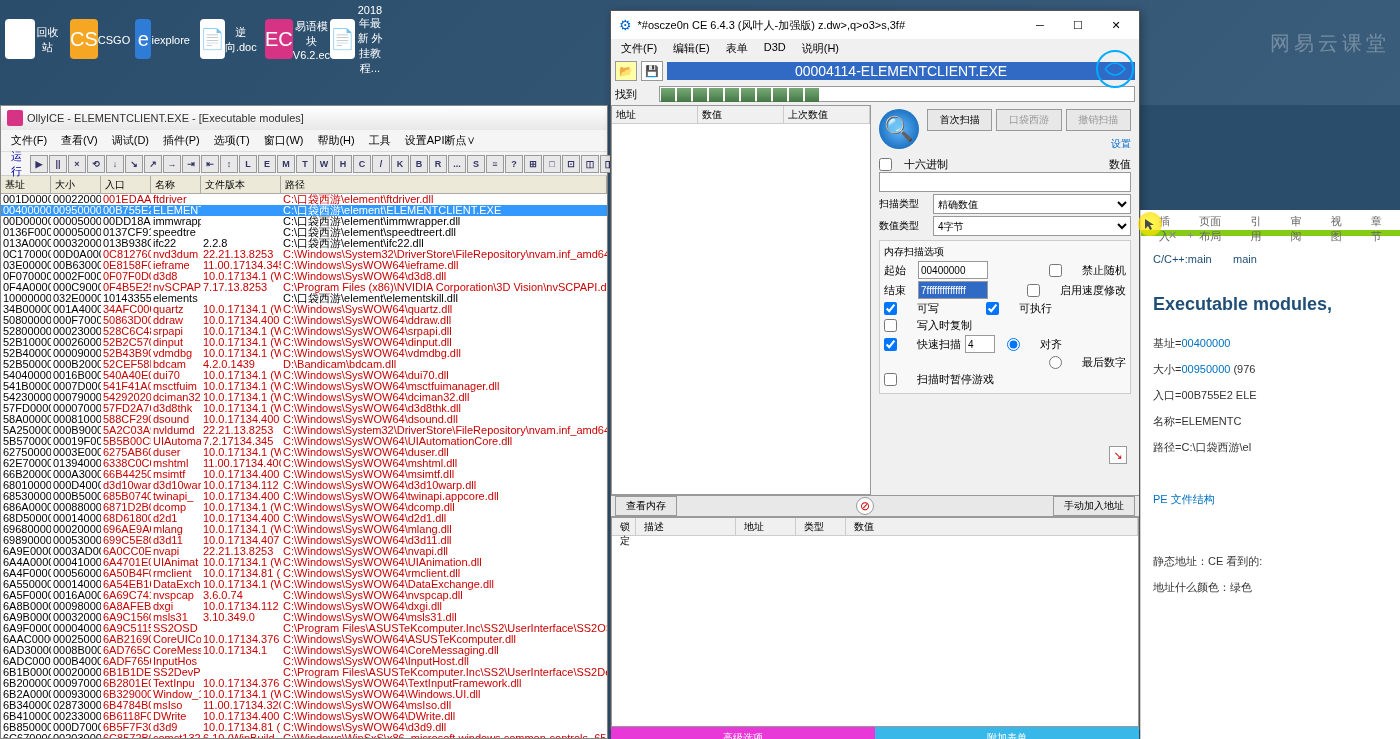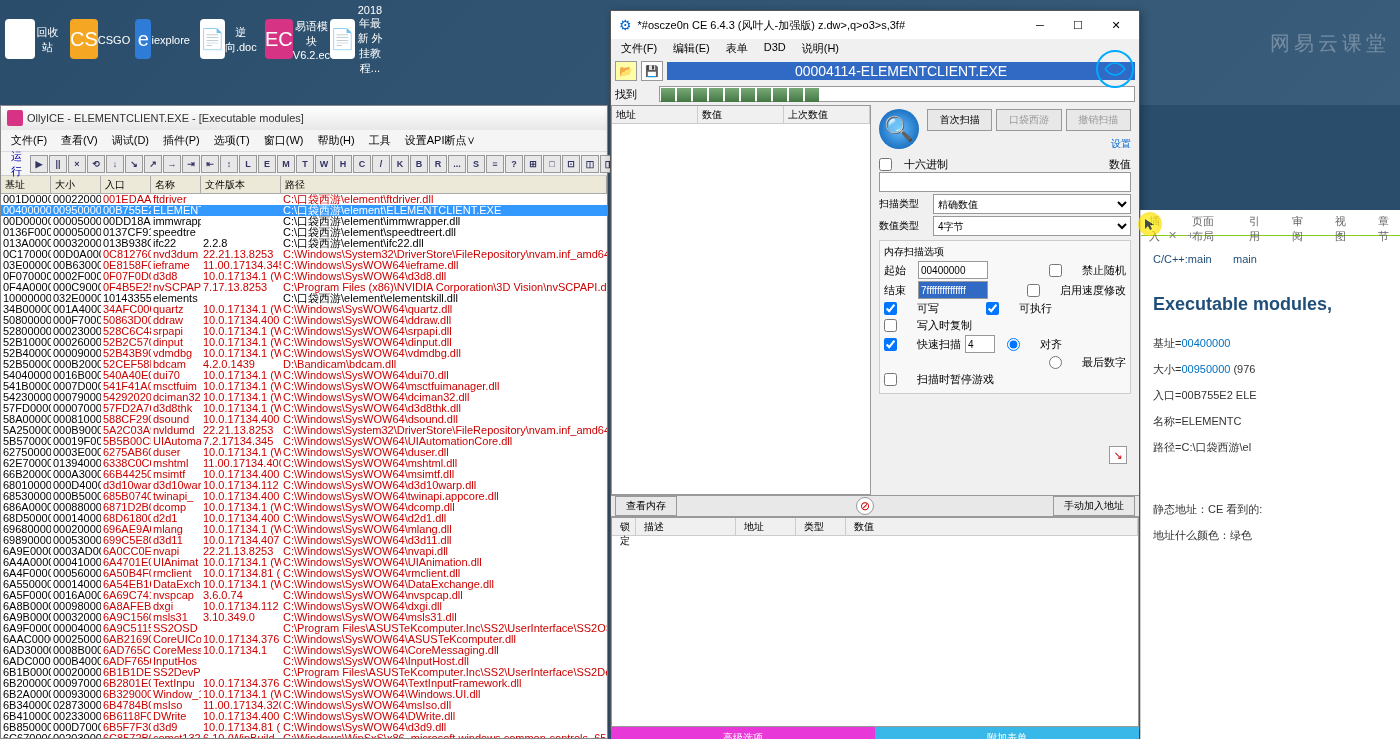--- a/index.html
+++ b/index.html
@@ -63,21 +63,21 @@
 .ce-mid .btn{padding:2px 10px;background:#e8e8e8;border:1px solid #999;font-size:10px}
 .ce-mid .nico{width:18px;height:18px;background:#fff;border:1px solid #999;border-radius:50%;display:flex;align-items:center;justify-content:center;color:#c00;font-size:12px}
 .ce-table{height:210px;background:#fff;border:1px solid #999}
 .ce-table-head{height:18px;background:#f0f0f0;display:flex;border-bottom:1px solid #ccc}
 .ce-table-head div{padding:2px 8px;border-right:1px solid #ccc;font-size:10px}
 .ce-bottom{height:22px;display:flex}
 .ce-bottom .l{flex:1;background:#e838d8;color:#fff;display:flex;align-items:center;justify-content:center;font-size:10px}
 .ce-bottom .r{flex:1;background:#38b8e8;color:#fff;display:flex;align-items:center;justify-content:center;font-size:10px}
 .ce-logo{position:absolute;top:38px;right:4px;width:40px;height:40px}
 .word-panel{position:absolute;top:210px;right:0;width:260px;height:529px;background:#fff;border-left:1px solid #ccc}
-.word-ribbon{height:26px;display:flex;padding:0 2px;gap:17px;border-bottom:1px solid #84cc16}
+.word-ribbon{height:26px;display:flex;padding:0 12px;gap:17px;border-bottom:6px solid #84cc16}
 .word-ribbon span{padding:4px 6px;font-size:11px;color:#666}
 .word-content{padding:12px;font-size:16px;line-height:2}
 .word-content .h{font-size:18px;font-weight:bold;color:#1f4e79;margin-bottom:10px}
 .word-content .line{margin:4px 0;color:#333}
 .word-content .val{color:#0070c0}
 .word-content .link{color:#0070c0;margin-top:30px;display:block}
 .cursor{position:absolute;top:212px;right:238px;width:24px;height:24px;background:radial-gradient(#ff0,#fc0);border-radius:50%;opacity:.7;display:flex;align-items:center;justify-content:center}
 .watermark{position:absolute;top:30px;right:10px;color:rgba(255,255,255,.3);font-size:20px;letter-spacing:4px}
 </style>
 </head>
@@ -752,20 +752,21 @@
   <div class="word-content">
     <div style="color:#1f4e79;margin-bottom:16px;white-space:pre">C/C++:main       main</div>
     <div class="h">Executable modules,</div>
     <div id="word-lines">
         <div class="line">基址=<span class="val">00400000</span></div>
         <div class="line">大小=<span class="val">00950000</span> (976</div>
         <div class="line">入口=<span class="">00B755E2 ELE</span></div>
         <div class="line">名称=<span class="">ELEMENTC</span></div>
         <div class="line">路径=<span class="">C:\口袋西游\el</span></div>
       </div>
+    <span class="link">PE 文件结构</span>
     <div style="margin-top:40px" class="line">静态地址：CE 看到的:</div>
     <div class="line">地址什么颜色：绿色</div>
   </div>
 </div>
 
 <div class="cursor">
   <svg width="14" height="14" viewBox="0 0 14 14">
       <path d="M2 2 L2 12 L5 9 L7 13 L9 12 L7 8 L11 8 Z" fill="#000"></path>
     </svg>
 </div>

